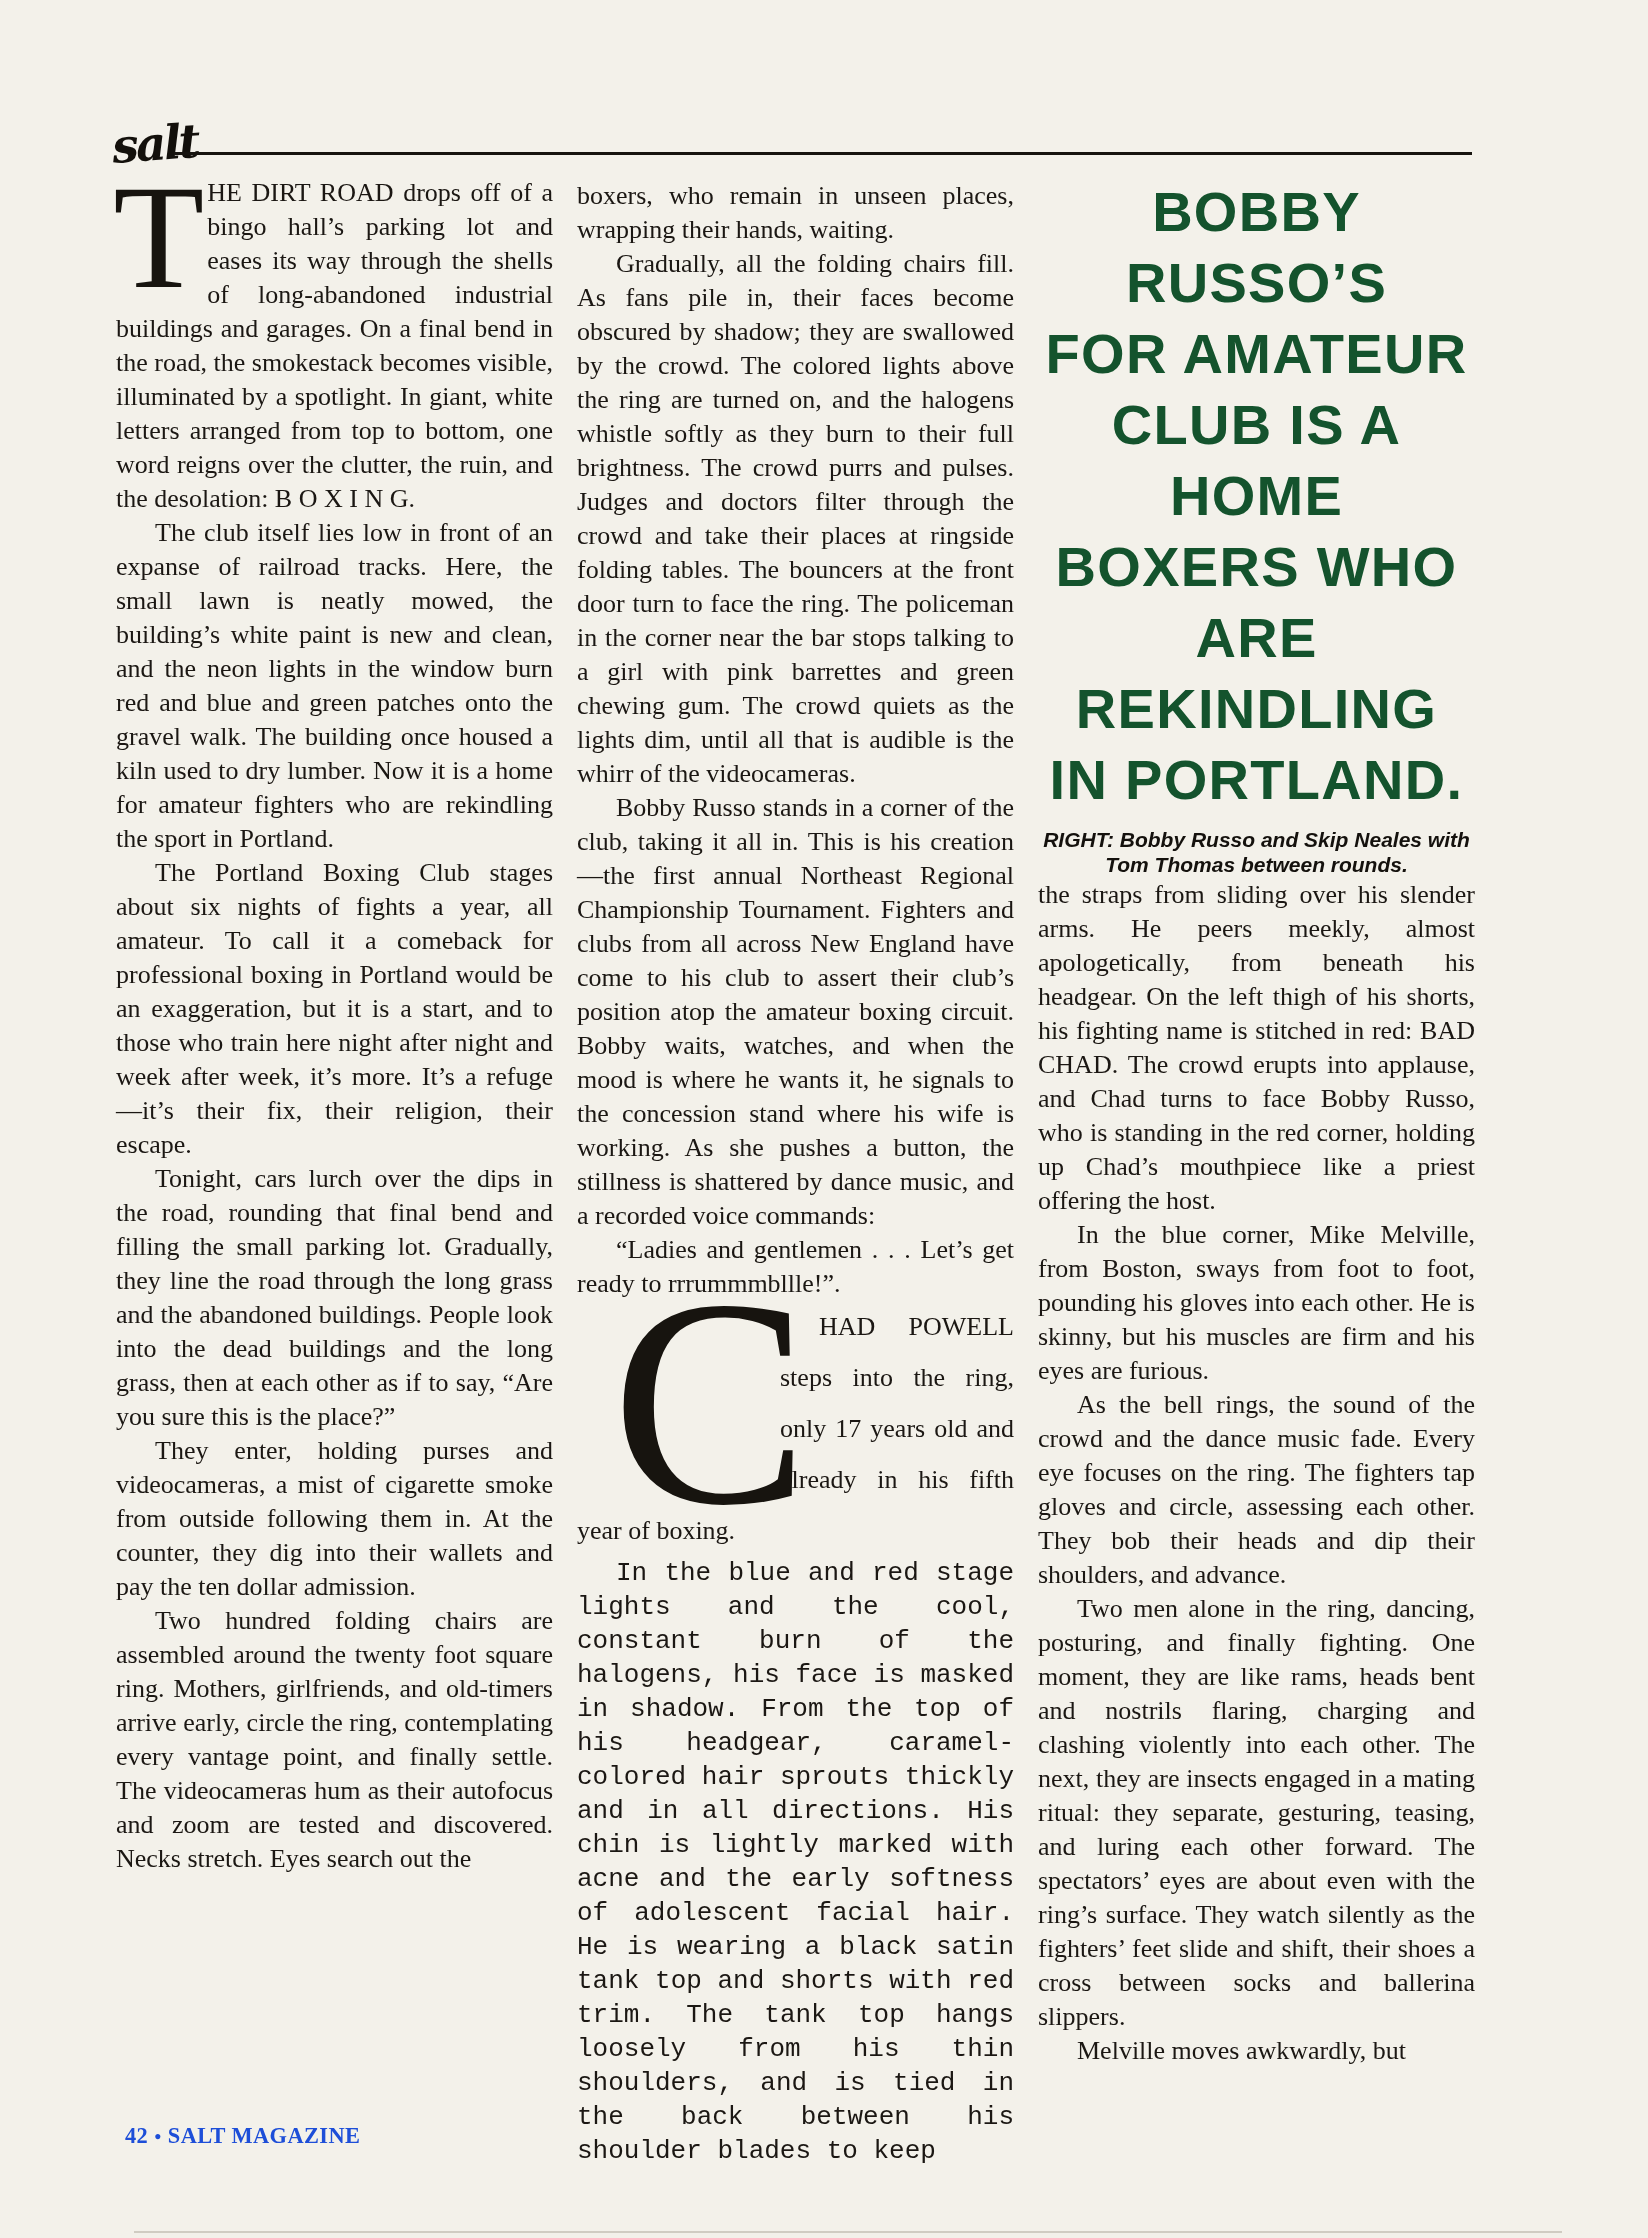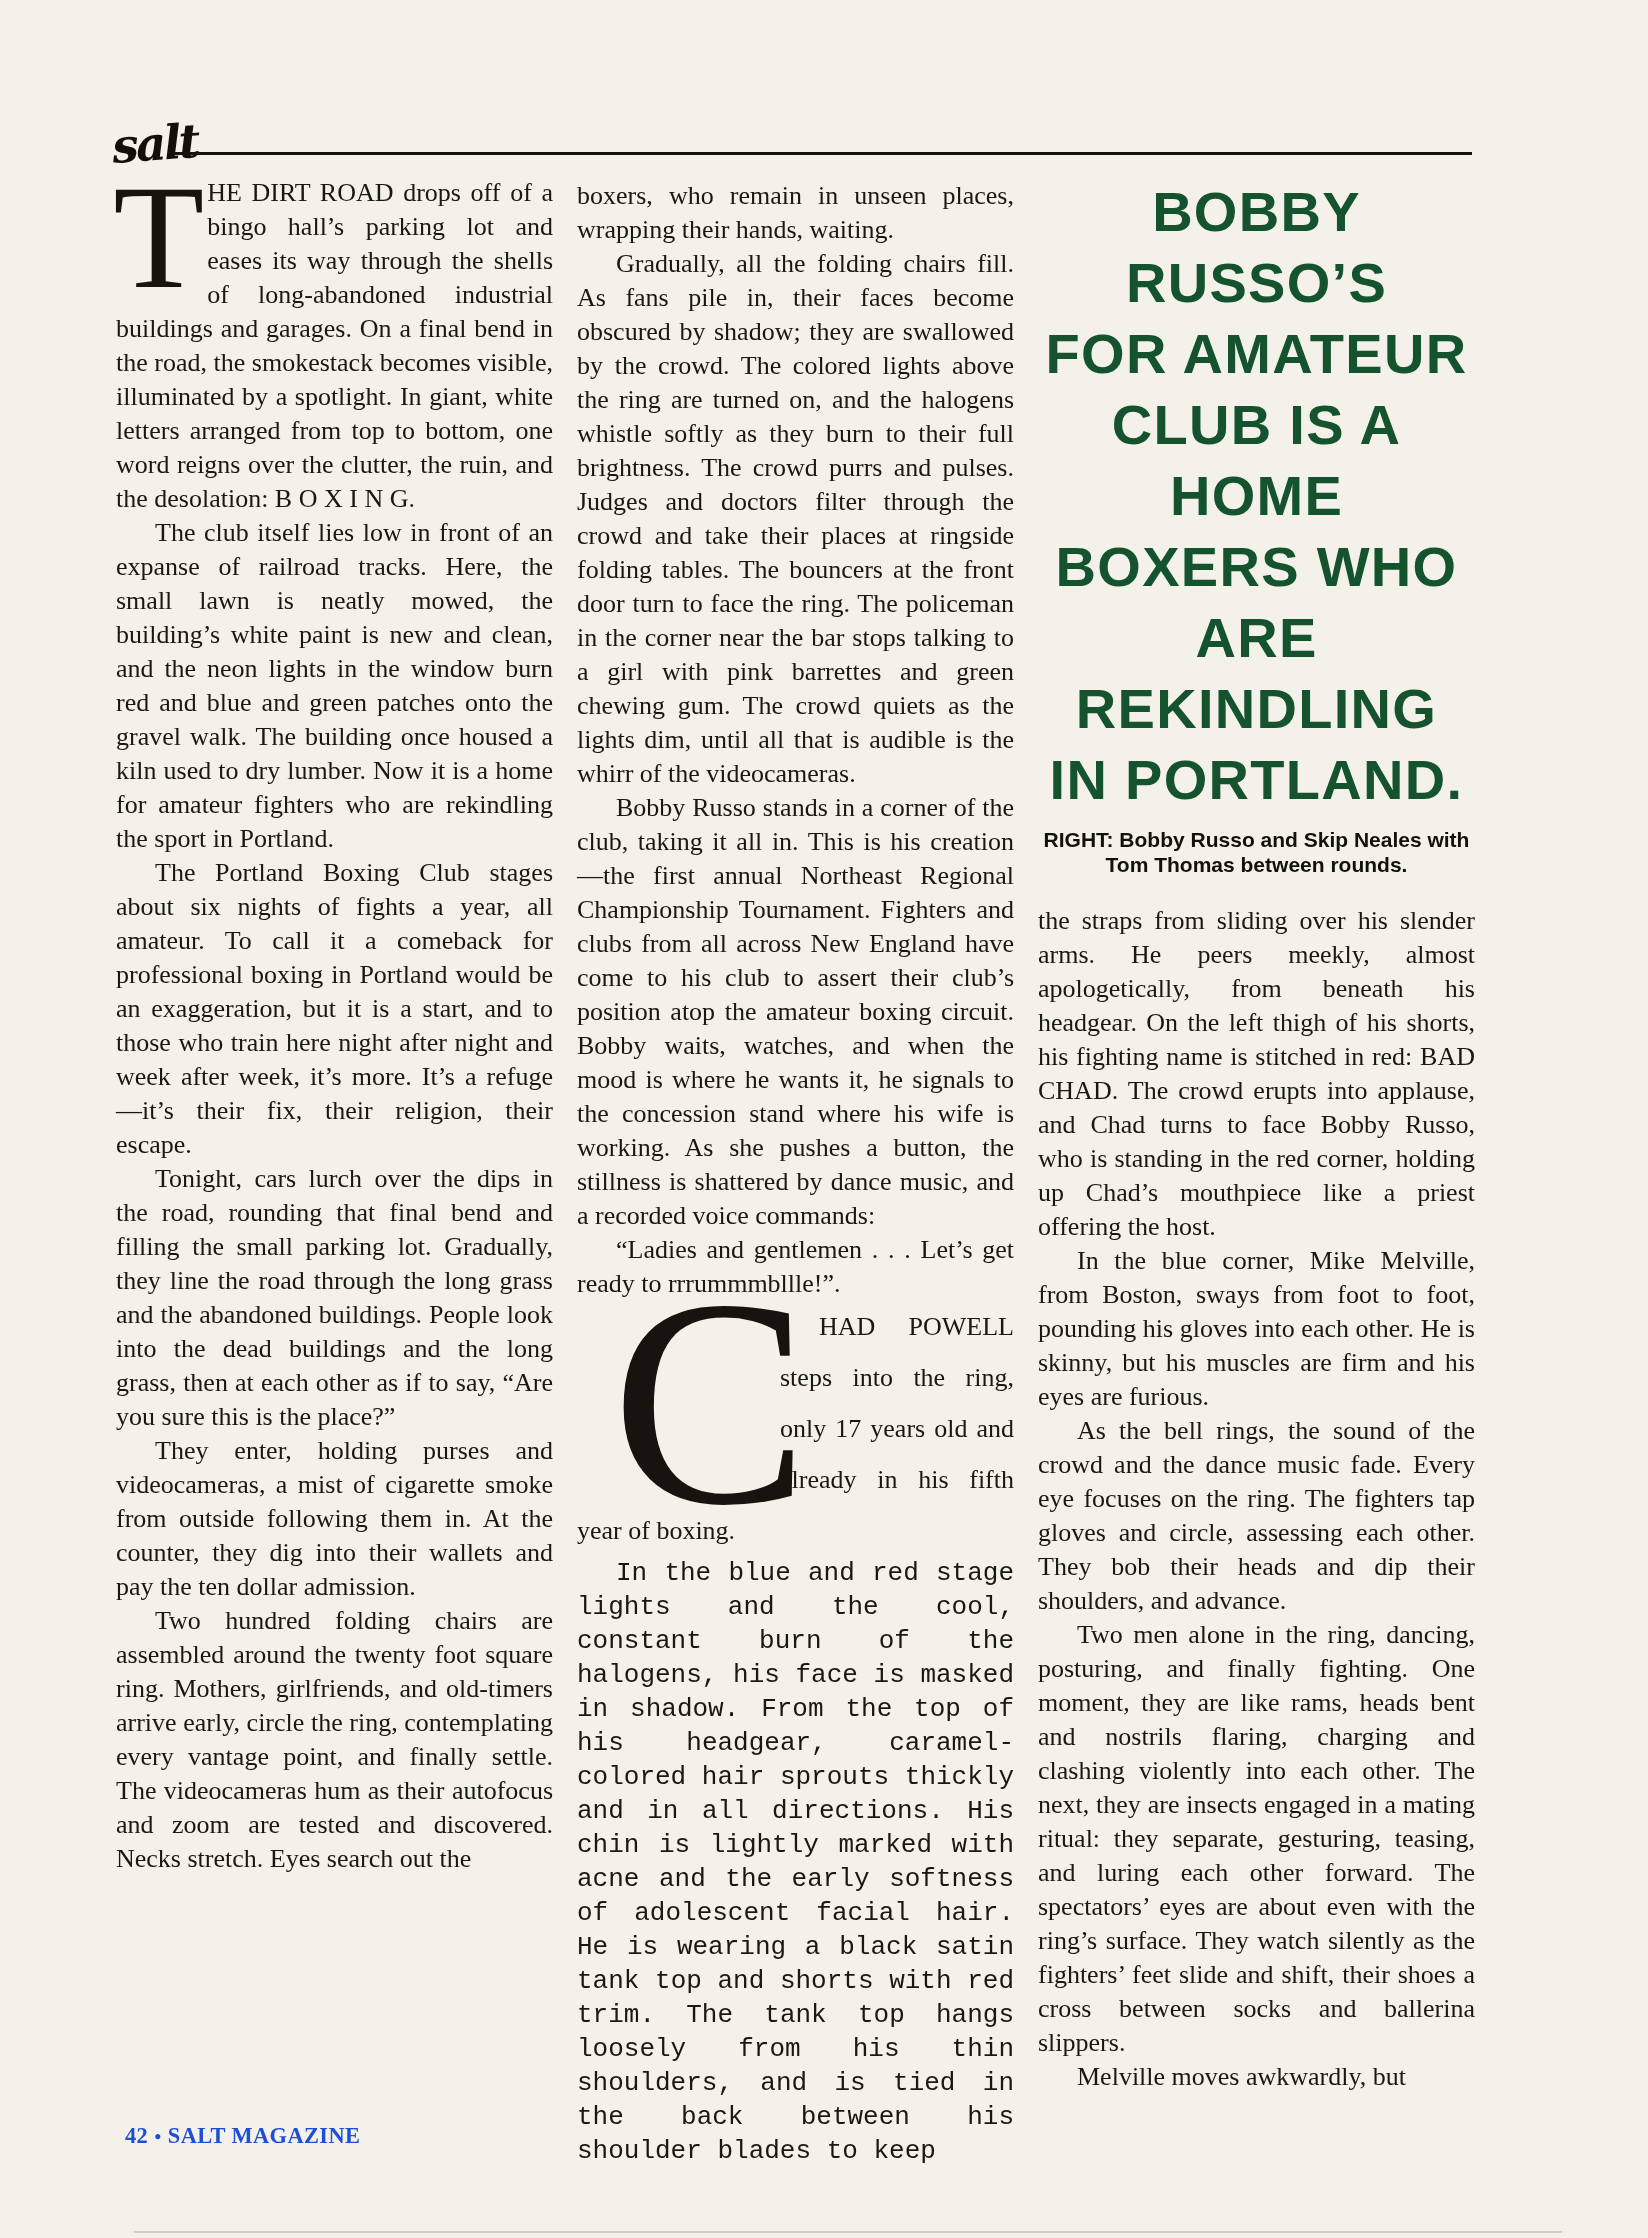--- a/index.html
+++ b/index.html
@@ -55,25 +55,25 @@
   .pull-quote {
     text-align:center;
     font-family:"Liberation Sans", sans-serif;
     font-weight:700; color:#14532d;
     font-size:56px; line-height:71px; letter-spacing:1.3px;
   }
   .caption {
     margin-top:11.6px;
     text-align:center;
     font-family:"Liberation Sans", sans-serif;
-    font-weight:700; 
+    font-weight:700; font-style:italic;
     font-size:21px; line-height:25.5px;
     color:#14110d;
   }
-  .col3 .body-start { margin-top:26px; }
+  .col3 .body-start { }
 
   
   .footer {
     position:absolute; left:125px; top:2123px;
     font-weight:700; font-size:22.4px; letter-spacing:0.4px;
     color:#1d4ed8;
   }
   .footer .sep { padding:0 6.3px; font-size:19px; }
 
   .bottom-edge {

